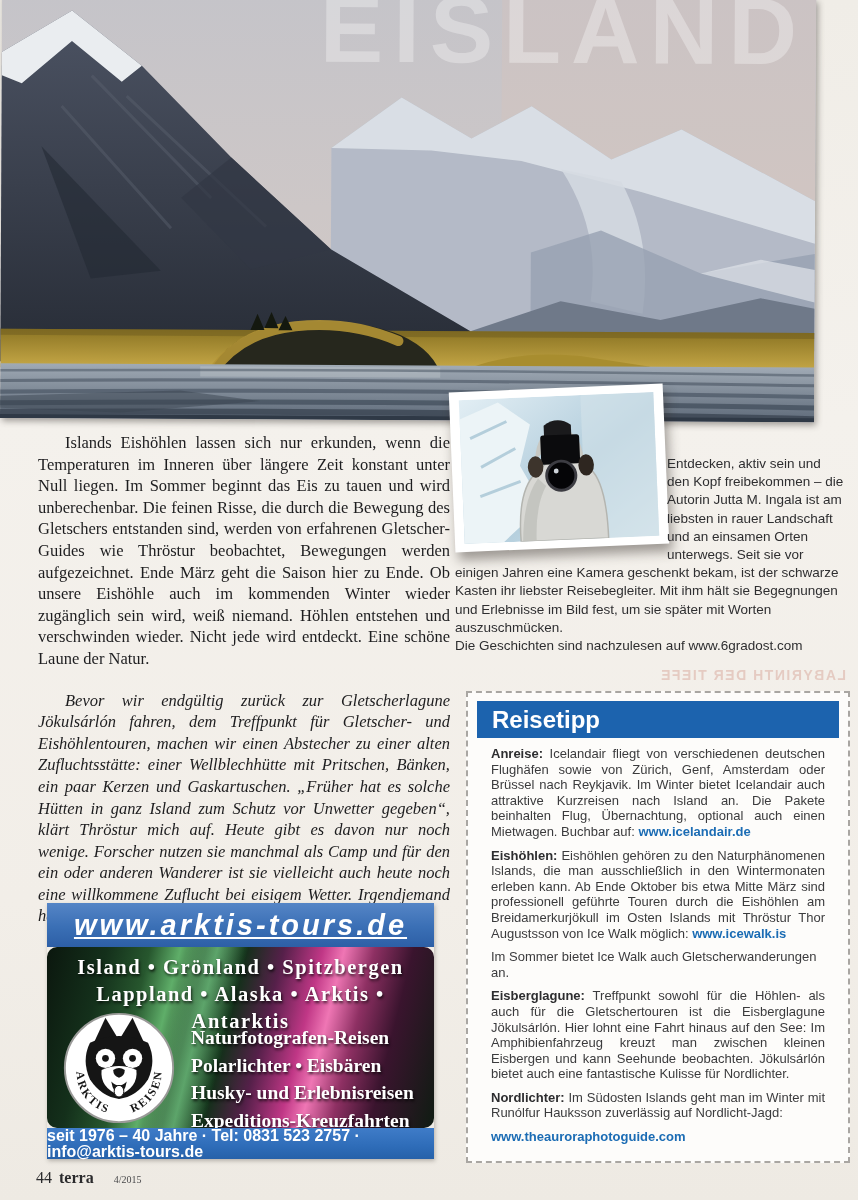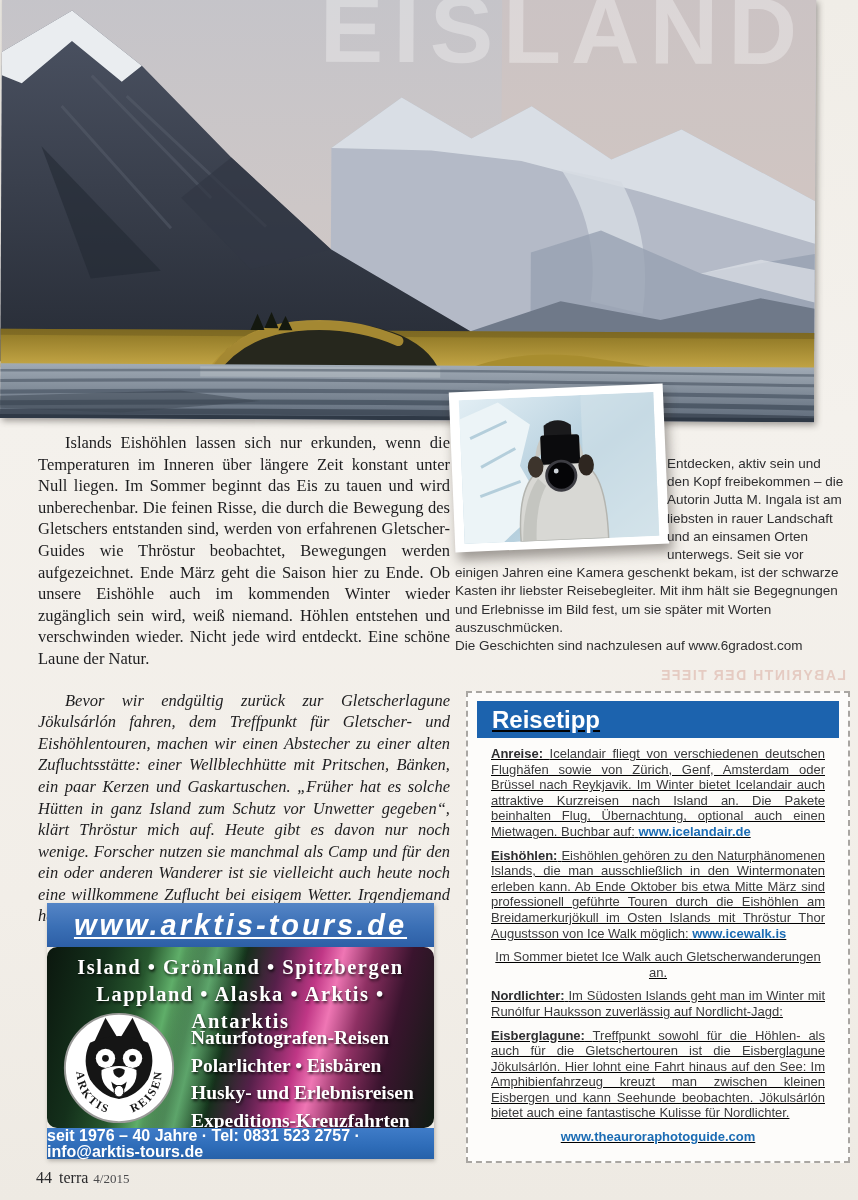--- a/index.html
+++ b/index.html
@@ -51,35 +51,35 @@
           text-shadow:1px 2px 3px rgba(0,0,0,.75);}
   .ad-logo{position:absolute;z-index:3;left:14px;top:63px;width:116px;height:116px;}
   .ad-services{position:absolute;z-index:2;left:144px;top:77px;
           font:bold 19.5px/27.5px "Liberation Serif",serif;color:#fff;
           text-shadow:1px 2px 3px rgba(0,0,0,.8);white-space:nowrap;}
   .ad-bottom{height:31px;background:linear-gradient(180deg,#3f7cc8 0%,#2e6cb8 60%,#2661a9 100%);
           display:flex;align-items:center;justify-content:center;
           font:bold 16px/1 "Liberation Sans",sans-serif;color:#fff;}
   
   .tipp{position:absolute;left:466px;top:691px;width:384px;height:472px;
-        border:2px dashed #a9a6a2;background:#fdfcfa;box-sizing:border-box;text-decoration:underline;}
+        border:2px dashed #a9a6a2;background:#fdfcfa;box-sizing:border-box;}
   .tipp-header{margin:8px 9px 6px 9px;height:37px;background:#1c63ae;
         display:flex;align-items:center;
         font:bold 24px/1 "Liberation Sans",sans-serif;color:#fff;padding-left:15px;}
   .tipp-body{margin:0 15px;font:13px/15.6px "Liberation Sans",sans-serif;color:#3b3b3d;
         text-align:justify;}
   .tipp-body p{margin:8px;}
   .tip-label{color:#2d2d2f;}
   .tip-link{color:#1b6cb4;}
-  .tip-extra{text-align:center;}
+  .tip-extra{text-align:left;}
   
   .footer{position:absolute;left:36px;top:1168px;
           font:16px/20px "Liberation Serif",serif;color:#2a2a2c;}
-  .footer .mag{font-weight:normal;margin-left:7px;}
-  .footer .issue{font-size:13px;margin-left:5px;color:#4a4a4c;}
+  .footer .mag{font-weight:bold;margin-left:7px;}
+  .footer .issue{font-size:10px;margin-left:20px;color:#4a4a4c;}
 </style>
 </head>
 <body>
 
 <div class="page">
 
   <div class="hero">
     <svg viewBox="0 0 814 418" preserveAspectRatio="none">
       <defs>
         <linearGradient id="sky" x1="0" y1="0" x2="0" y2="1">
@@ -225,27 +225,27 @@
         <span>Icelandair fliegt von verschiedenen deutschen Flughäfen sowie von Zürich, Genf, Amsterdam oder Brüssel nach Reykjavik. Im Winter bietet Icelandair auch attraktive Kurzreisen nach Island an. Die Pakete beinhalten Flug, Übernachtung, optional auch einen Mietwagen. Buchbar auf:</span>
         <b class="tip-link">www.icelandair.de</b>
       </p>
       <p>
         <b class="tip-label">Eishöhlen:</b>
         <span>Eishöhlen gehören zu den Naturphänomenen Islands, die man ausschließlich in den Wintermonaten erleben kann. Ab Ende Oktober bis etwa Mitte März sind professionell geführte Touren durch die Eishöhlen am Breidamerkurjökull im Osten Islands mit Thröstur Thor Augustsson von Ice Walk möglich:</span>
         <b class="tip-link">www.icewalk.is</b>
       </p>
       <p class="tip-extra">Im Sommer bietet Ice Walk auch Gletscherwanderungen an.</p>
       <p>
+        <b class="tip-label">Eisberglagune:</b>
+        <span>Treffpunkt sowohl für die Höhlen- als auch für die Gletschertouren ist die Eisberglagune Jökulsárlón. Hier lohnt eine Fahrt hinaus auf den See: Im Amphibienfahrzeug kreuzt man zwischen kleinen Eisbergen und kann Seehunde beobachten. Jökulsárlón bietet auch eine fantastische Kulisse für Nordlichter.</span>
+      </p>
+      <p>
         <b class="tip-label">Nordlichter:</b>
         <span>Im Südosten Islands geht man im Winter mit Runólfur Hauksson zuverlässig auf Nordlicht-Jagd:</span>
       </p>
-      <p>
-        <b class="tip-label">Eisberglagune:</b>
-        <span>Treffpunkt sowohl für die Höhlen- als auch für die Gletschertouren ist die Eisberglagune Jökulsárlón. Hier lohnt eine Fahrt hinaus auf den See: Im Amphibienfahrzeug kreuzt man zwischen kleinen Eisbergen und kann Seehunde beobachten. Jökulsárlón bietet auch eine fantastische Kulisse für Nordlichter.</span>
-      </p>
       <p class="tip-extra">
         <b class="tip-link">www.theauroraphotoguide.com</b>
       </p>
     </div>
   </div>
 
   <div class="footer">
     <span>44</span><span class="mag">terra</span><span class="issue">4/2015</span>
   </div>
 

